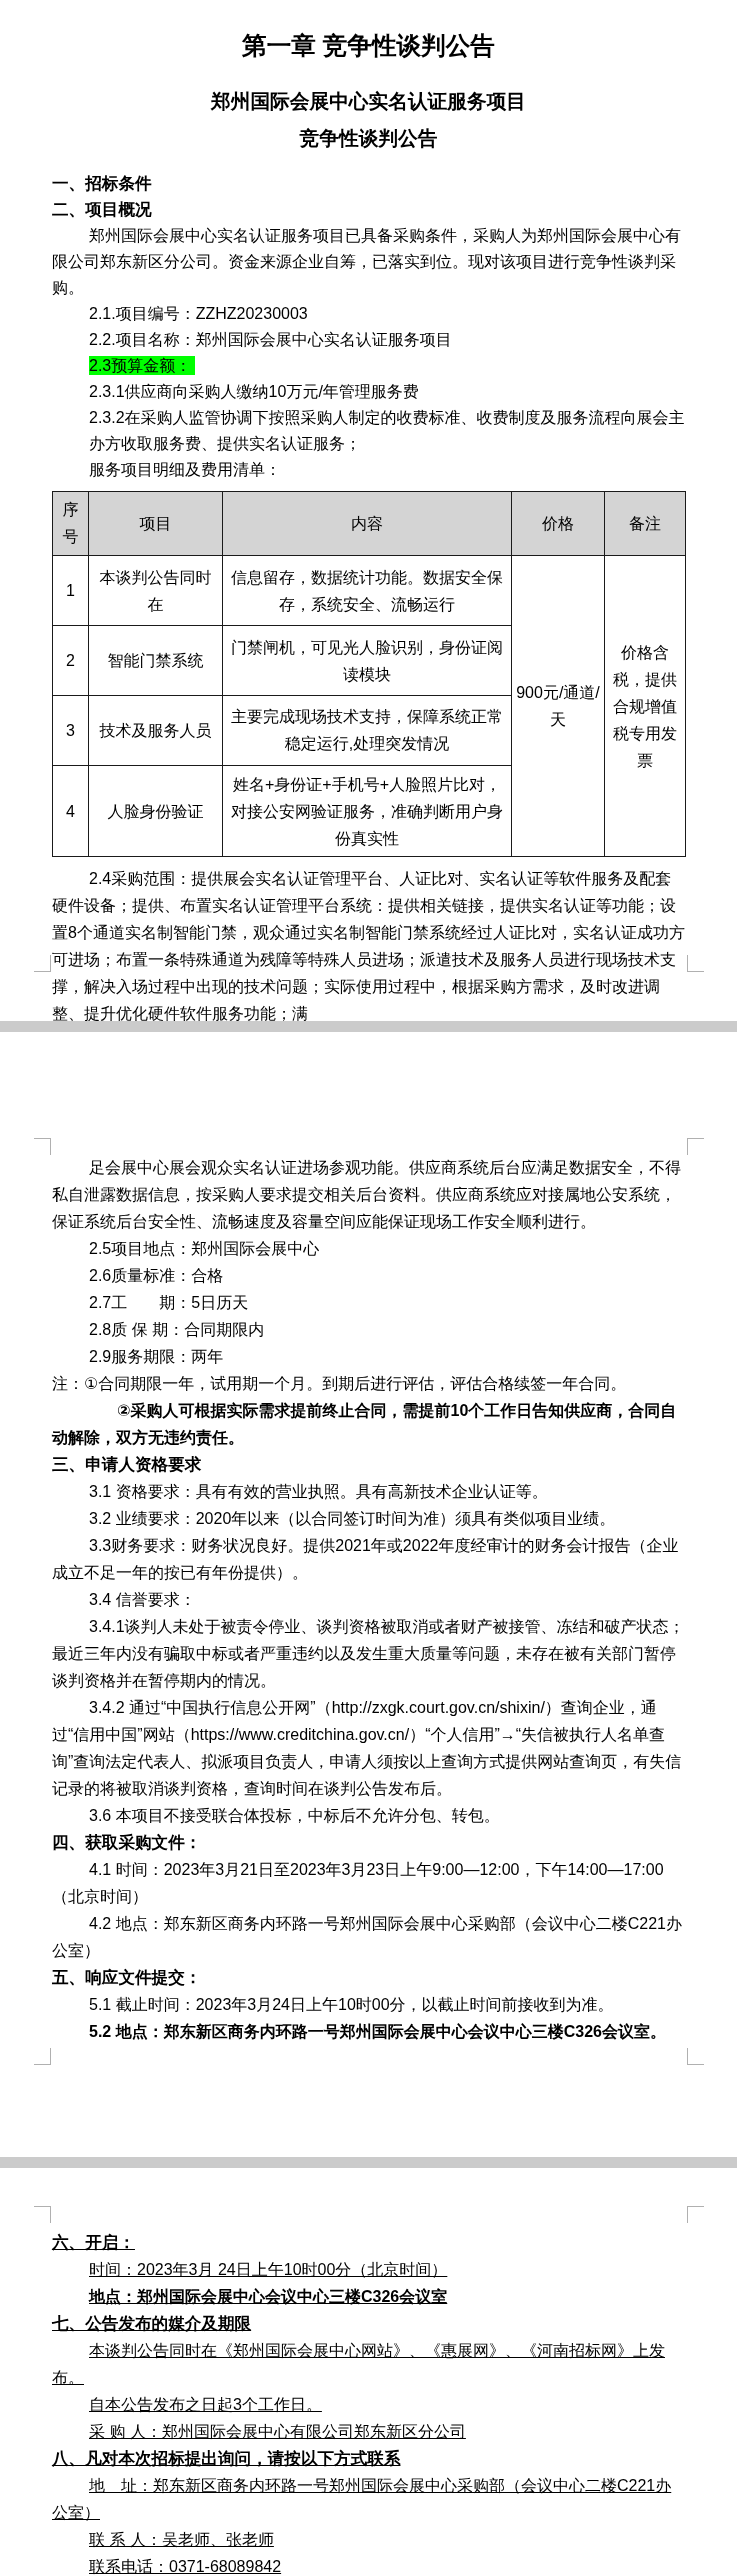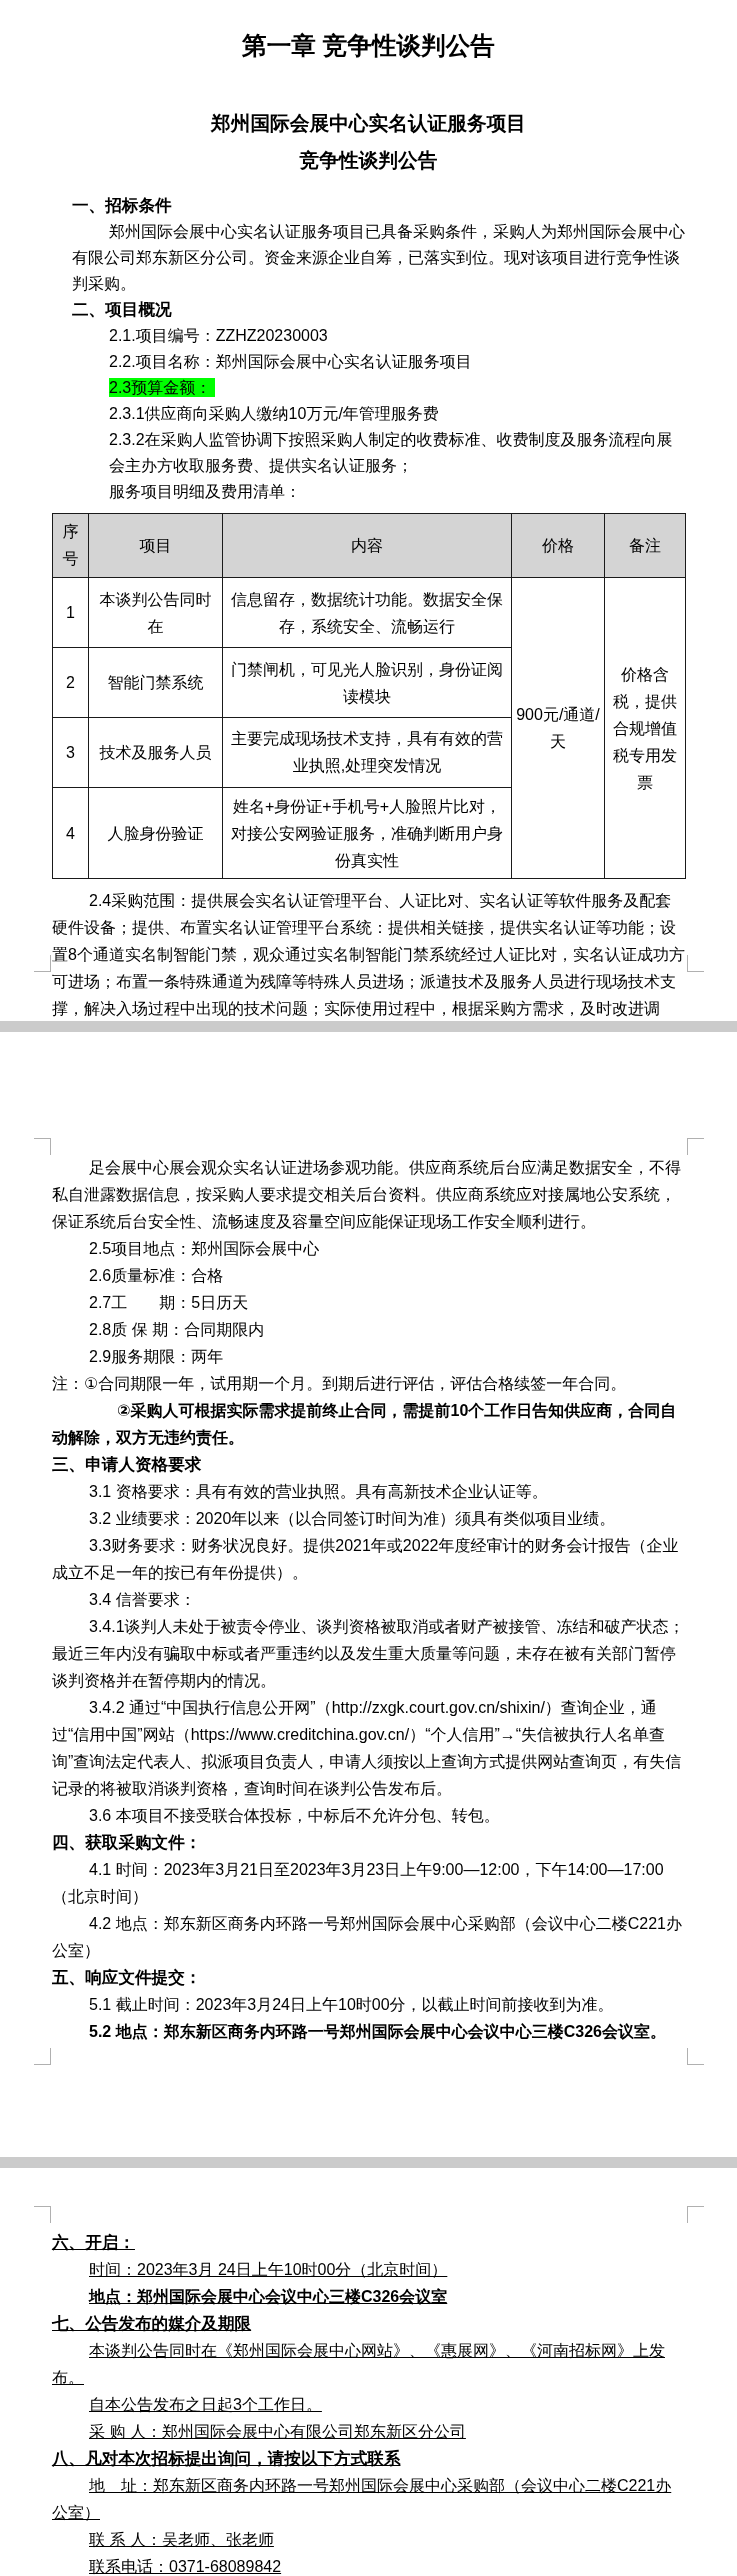--- a/index.html
+++ b/index.html
@@ -10,30 +10,30 @@
   }
   .page{position:relative;width:737px;background:#fff;overflow:hidden;}
   #page1{height:1021px;}
   #page2{height:1125px;border-radius:8px;}
   #page3{height:408px;text-decoration:underline;}
   .page-gap{width:737px;height:11px;background:var(--gap,#cbcbcb);}
   .content{padding:0 52px;}
 
   
   .ln{font-size:16px;line-height:27px;white-space:normal;}
-  .ln42{font-size:16px;line-height:26px;margin-left:20px;}
+  .ln42{font-size:16px;line-height:26px;}
   .ind{text-indent:37px;}
   .bind{padding-left:37px;}
   .ind2{text-indent:65px;}
   .b{font-weight:bold;}
   .hd{font-weight:bold;font-size:16.6px;}
 
   .chapter-title{margin-top:31px;text-align:center;font-weight:bold;font-size:24.6px;line-height:29.5px;}
   .doc-title{text-align:center;font-weight:bold;font-size:19.7px;line-height:37px;}
-  .doc-title-block{margin-top:44px;margin-bottom:14.7px;}
+  .doc-title-block{margin-top:22px;margin-bottom:14.7px;}
   .hl{background:var(--hl,#00ff00);padding:1.2px 3.7px 1.2px 0;}
 
   
   table.fee{border-collapse:collapse;table-layout:fixed;width:633px;margin:7.4px auto 0 auto;border-radius:18px;}
   table.fee th,table.fee td{
     border:1.2px solid #1a1a1a;text-align:center;vertical-align:middle;
     font-size:16px;line-height:27px;font-weight:normal;padding:4.9px 3.7px;
     overflow:hidden;word-break:break-all;
   }
   table.fee thead th{background:var(--thbg,#d4d4d4);height:50px;}
@@ -54,22 +54,22 @@
 <div>
 
   <div class="page" id="page1">
     <div class="content">
       <div class="chapter-title">第一章 竞争性谈判公告</div>
       <div class="doc-title-block">
         <div class="doc-title">郑州国际会展中心实名认证服务项目</div>
         <div class="doc-title">竞争性谈判公告</div>
       </div>
       <div class="ln42 hd">一、招标条件</div>
+      <div class="ln42 hd">二、项目概况</div>
       <div class="ln42 ind">郑州国际会展中心实名认证服务项目已具备采购条件，采购人为郑州国际会展中心有限公司郑东新区分公司。资金来源企业自筹，已落实到位。现对该项目进行竞争性谈判采购。</div>
-      <div class="ln42 hd">二、项目概况</div>
       <div class="ln42 ind">2.1.项目编号：ZZHZ20230003</div>
       <div class="ln42 ind">2.2.项目名称：郑州国际会展中心实名认证服务项目</div>
       <div class="ln42 bind"><span class="hl">2.3预算金额：</span></div>
       <div class="ln42 ind">2.3.1供应商向采购人缴纳10万元/年管理服务费</div>
       <div class="ln42 bind">2.3.2在采购人监管协调下按照采购人制定的收费标准、收费制度及服务流程向展会主办方收取服务费、提供实名认证服务；</div>
       <div class="ln42 bind">服务项目明细及费用清单：</div>
 
       <table class="fee">
         <colgroup>
           <col style="width:36px">
@@ -96,21 +96,21 @@
             <td rowspan="4">价格含税，提供合规增值税专用发票</td>
           </tr>
           <tr>
             <td>2</td>
             <td>智能门禁系统</td>
             <td>门禁闸机，可见光人脸识别，身份证阅读模块</td>
           </tr>
           <tr>
             <td>3</td>
             <td>技术及服务人员</td>
-            <td>主要完成现场技术支持，具有有效的营业执照,处理突发情况</td>
+            <td>主要完成现场技术支持，保障系统正常稳定运行,处理突发情况</td>
           </tr>
           <tr>
             <td>4</td>
             <td>人脸身份验证</td>
             <td>姓名+身份证+手机号+人脸照片比对，对接公安网验证服务，准确判断用户身份真实性</td>
           </tr>
         </tbody>
       </table>
 
       <div class="ln ind" style="margin-top:7.4px">2.4采购范围：提供展会实名认证管理平台、人证比对、实名认证等软件服务及配套硬件设备；提供、布置实名认证管理平台系统：提供相关链接，提供实名认证等功能；设置8个通道实名制智能门禁，观众通过实名制智能门禁系统经过人证比对，实名认证成功方可进场；布置一条特殊通道为残障等特殊人员进场；派遣技术及服务人员进行现场技术支撑，解决入场过程中出现的技术问题；实际使用过程中，根据采购方需求，及时改进调整、提升优化硬件软件服务功能；满</div>

